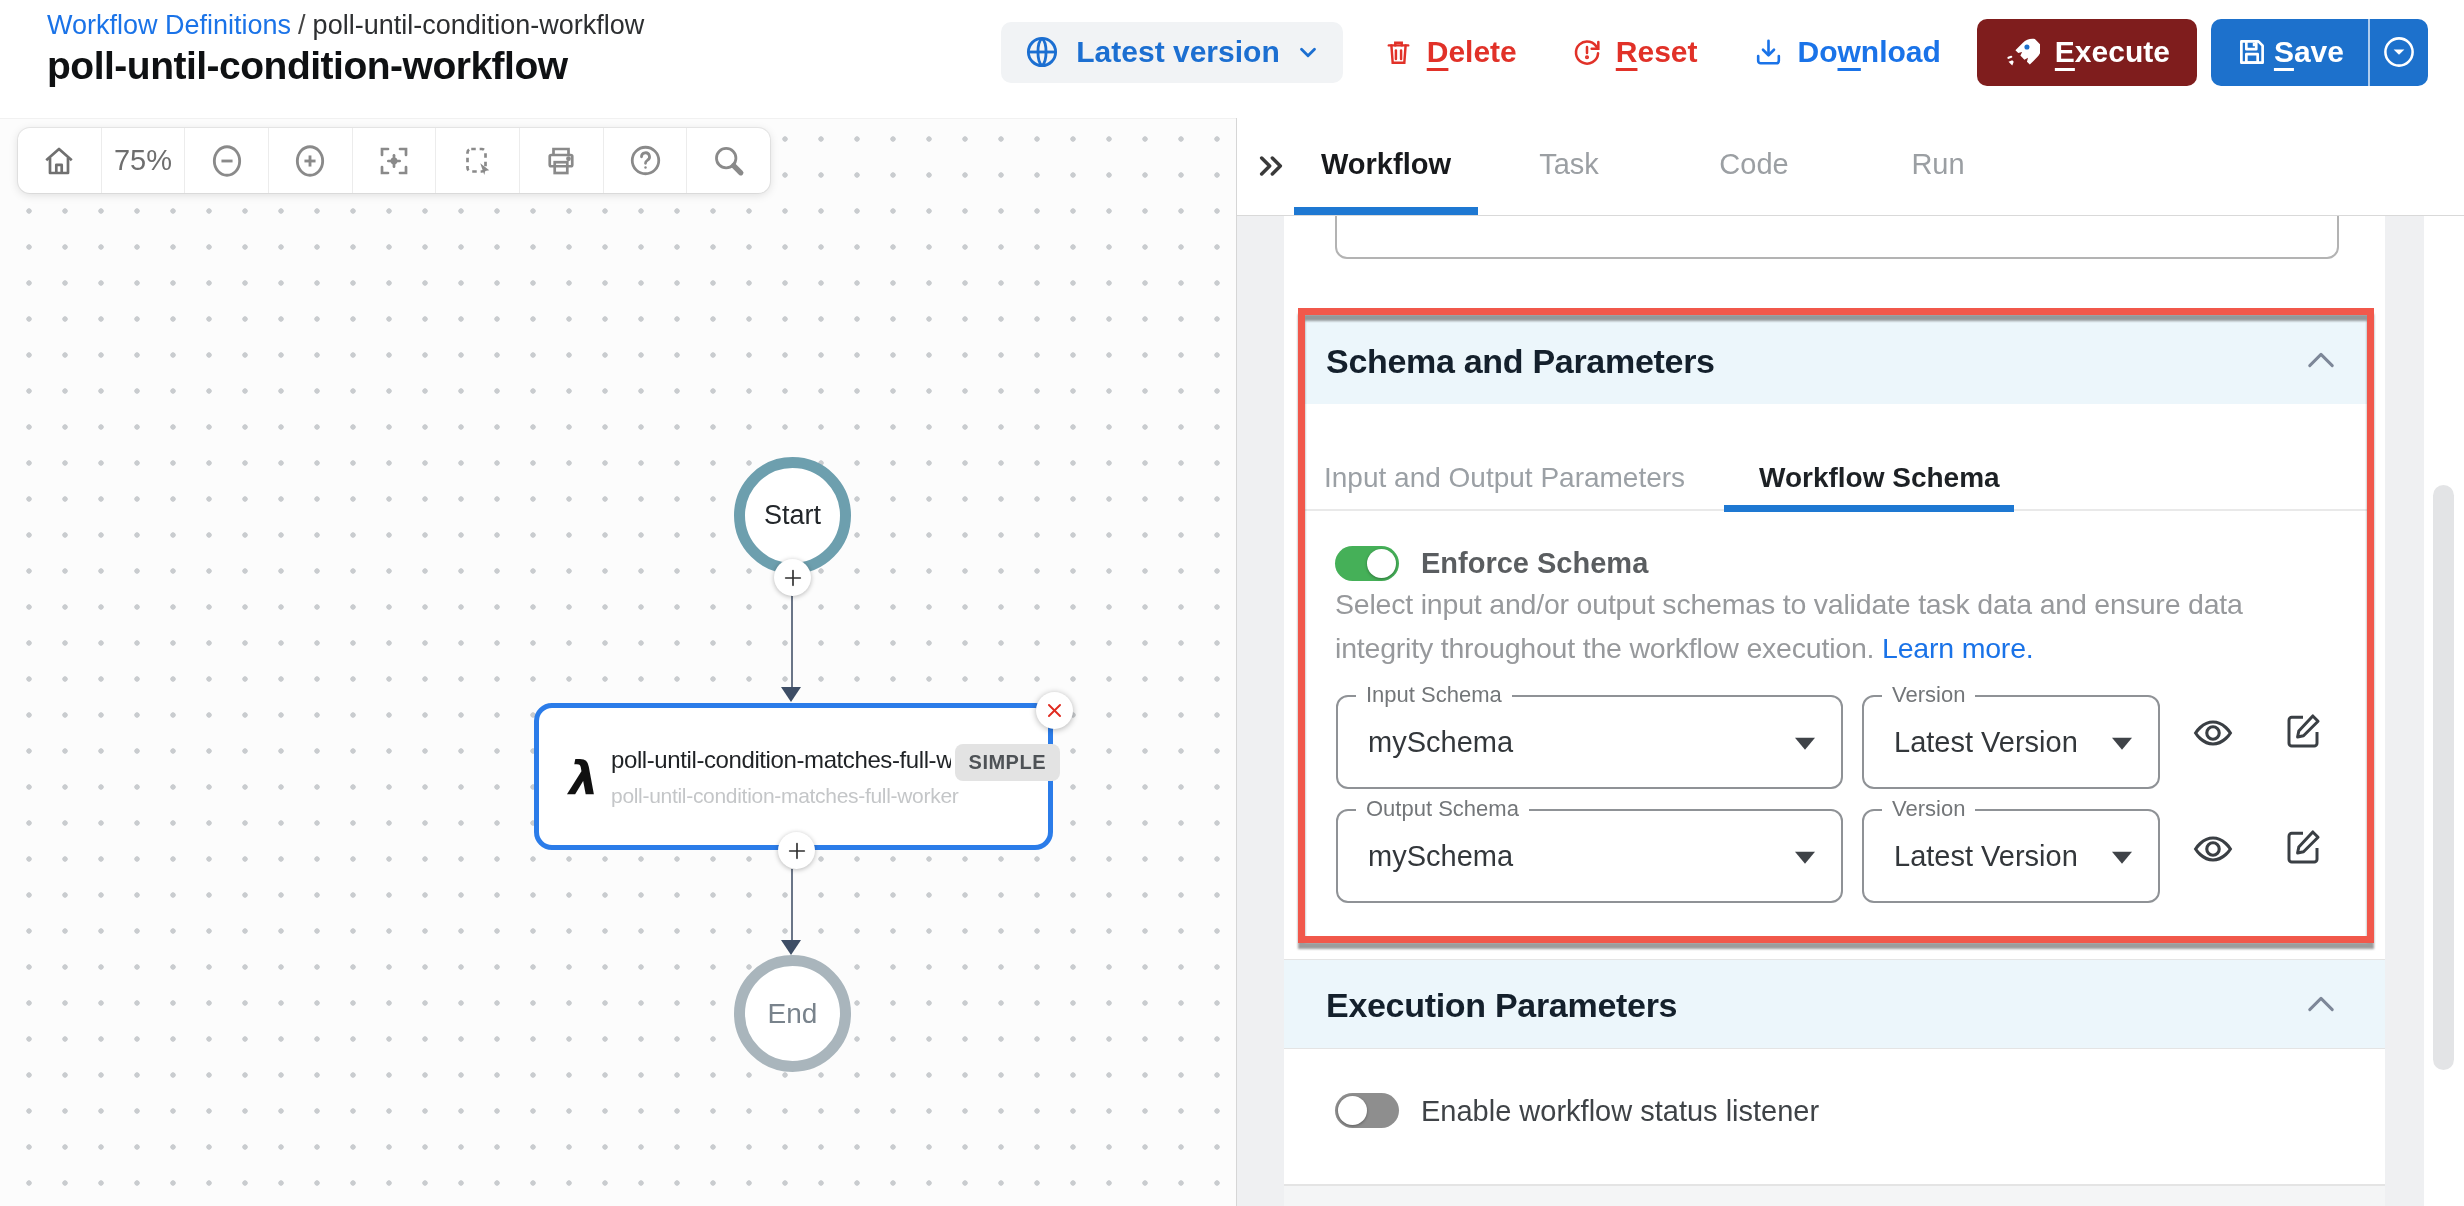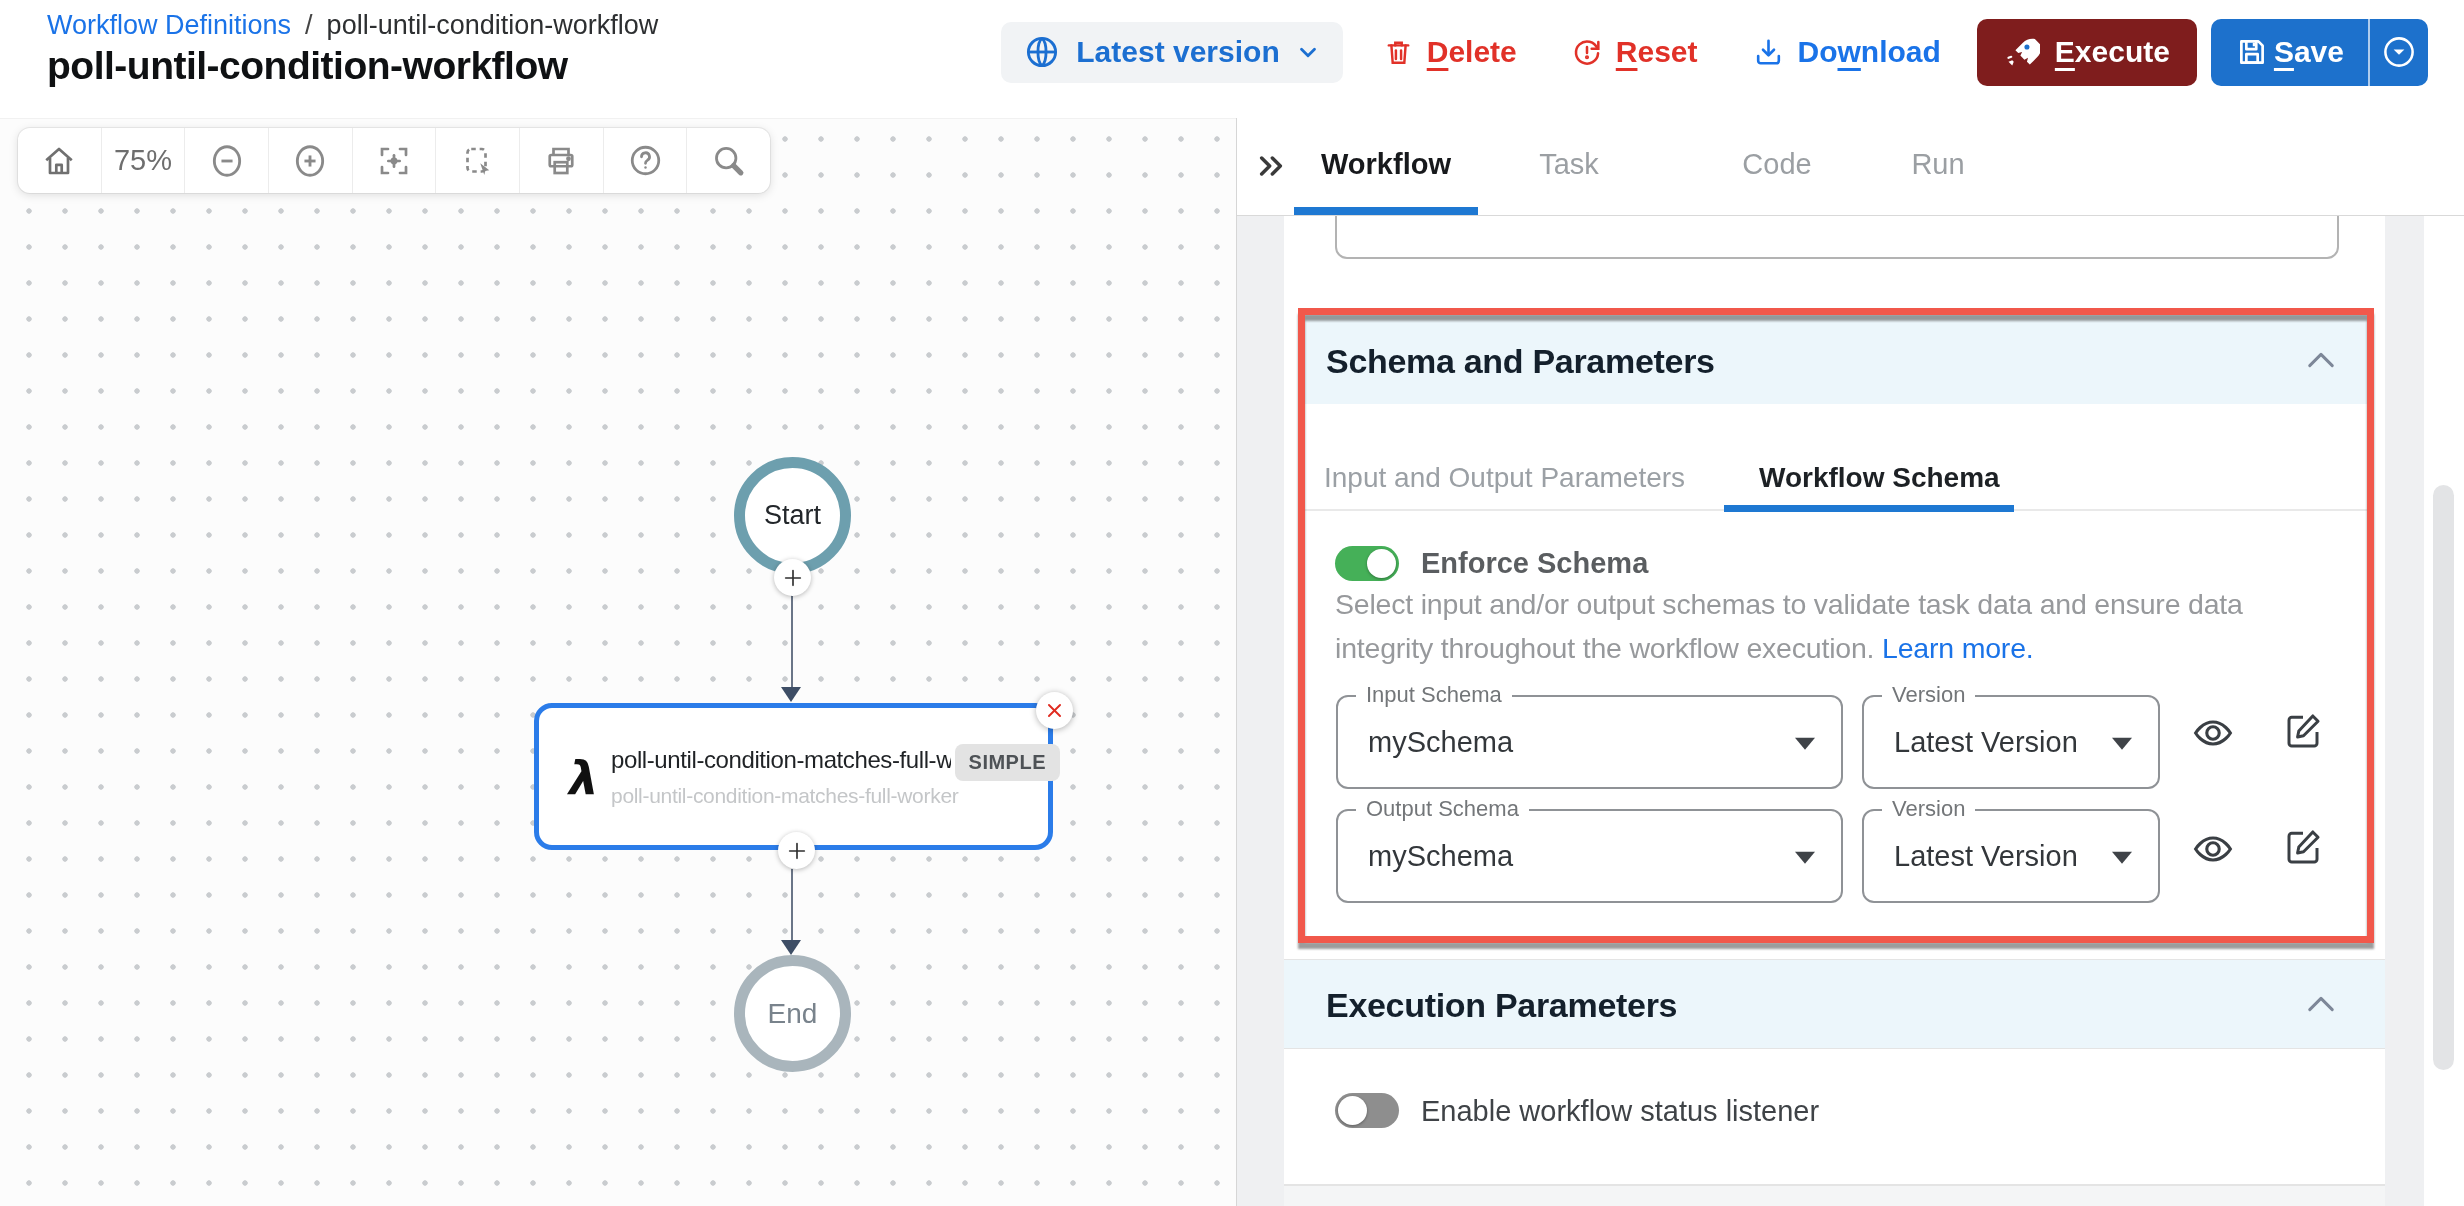--- a/index.html
+++ b/index.html
@@ -7,21 +7,21 @@
   body {
     font-family: "Liberation Sans", sans-serif;
     background: #ffffff;
     overflow: hidden;
     color: #222;
   }
   .app { position: relative; width: 2464px; height: 1206px; background:#fff; overflow:hidden; }
 
   
   .topbar { position:absolute; left:0; top:0; width:2464px; height:118px; background:#fff; z-index:6; }
-  .breadcrumb { position:absolute; left:47px; top:10px; font-size:27px; display:flex; gap:14px; align-items:baseline; white-space:nowrap; }
+  .breadcrumb { position:absolute; left:47px; top:10px; font-size:27px; display:flex; gap:7px; align-items:baseline; white-space:nowrap; }
   .crumb-link { color:#1a73e8; cursor:pointer; }
   .crumb-sep { color:#444; }
   .crumb-cur { color:#2d2f31; }
   .page-title { position:absolute; left:47px; top:44px; font-size:39px; font-weight:bold; color:#0f1113; letter-spacing:-0.5px; }
 
   .actions { position:absolute; right:36px; top:0; height:104px; display:flex; align-items:center; }
   .version-pill { display:flex; align-items:center; gap:15px; background:#f1f3f5; border-radius:10px; height:61px; padding:0 22px; color:#1c6fd1; font-weight:bold; font-size:30px; cursor:pointer; }
   .text-btn { display:flex; align-items:center; gap:13px; font-size:30px; font-weight:bold; background:none; border:none; cursor:pointer; font-family:inherit; white-space:nowrap; }
   .danger { color:#e13128; }
   .bluetxt { color:#1a73e8; }
@@ -361,21 +361,21 @@
       <div class="collapse-btn">
         <span>
           <svg width="38" height="32" viewBox="0 0 24 24" fill="none" stroke="#3a3a3a" stroke-width="2.6" stroke-linecap="round" stroke-linejoin="round">
             <path d="M5 6l6 6-6 6"></path>
               <path d="M13 6l6 6-6 6"></path>
           </svg>
         </span>
       </div>
       <div class="ptab active" style="left:149px;">Workflow</div>
       <div class="ptab" style="left:332px;">Task</div>
-      <div class="ptab" style="left:517px;margin-left:23px;">Code</div>
+      <div class="ptab" style="left:517px;">Code</div>
       <div class="ptab" style="left:701px;">Run</div>
       <div class="ptab-underline"></div>
     </div>
 
     <div class="panel-body">
       <div class="card">
 
         <div class="partial-field"></div>
 
         <div class="schema-band"></div>

